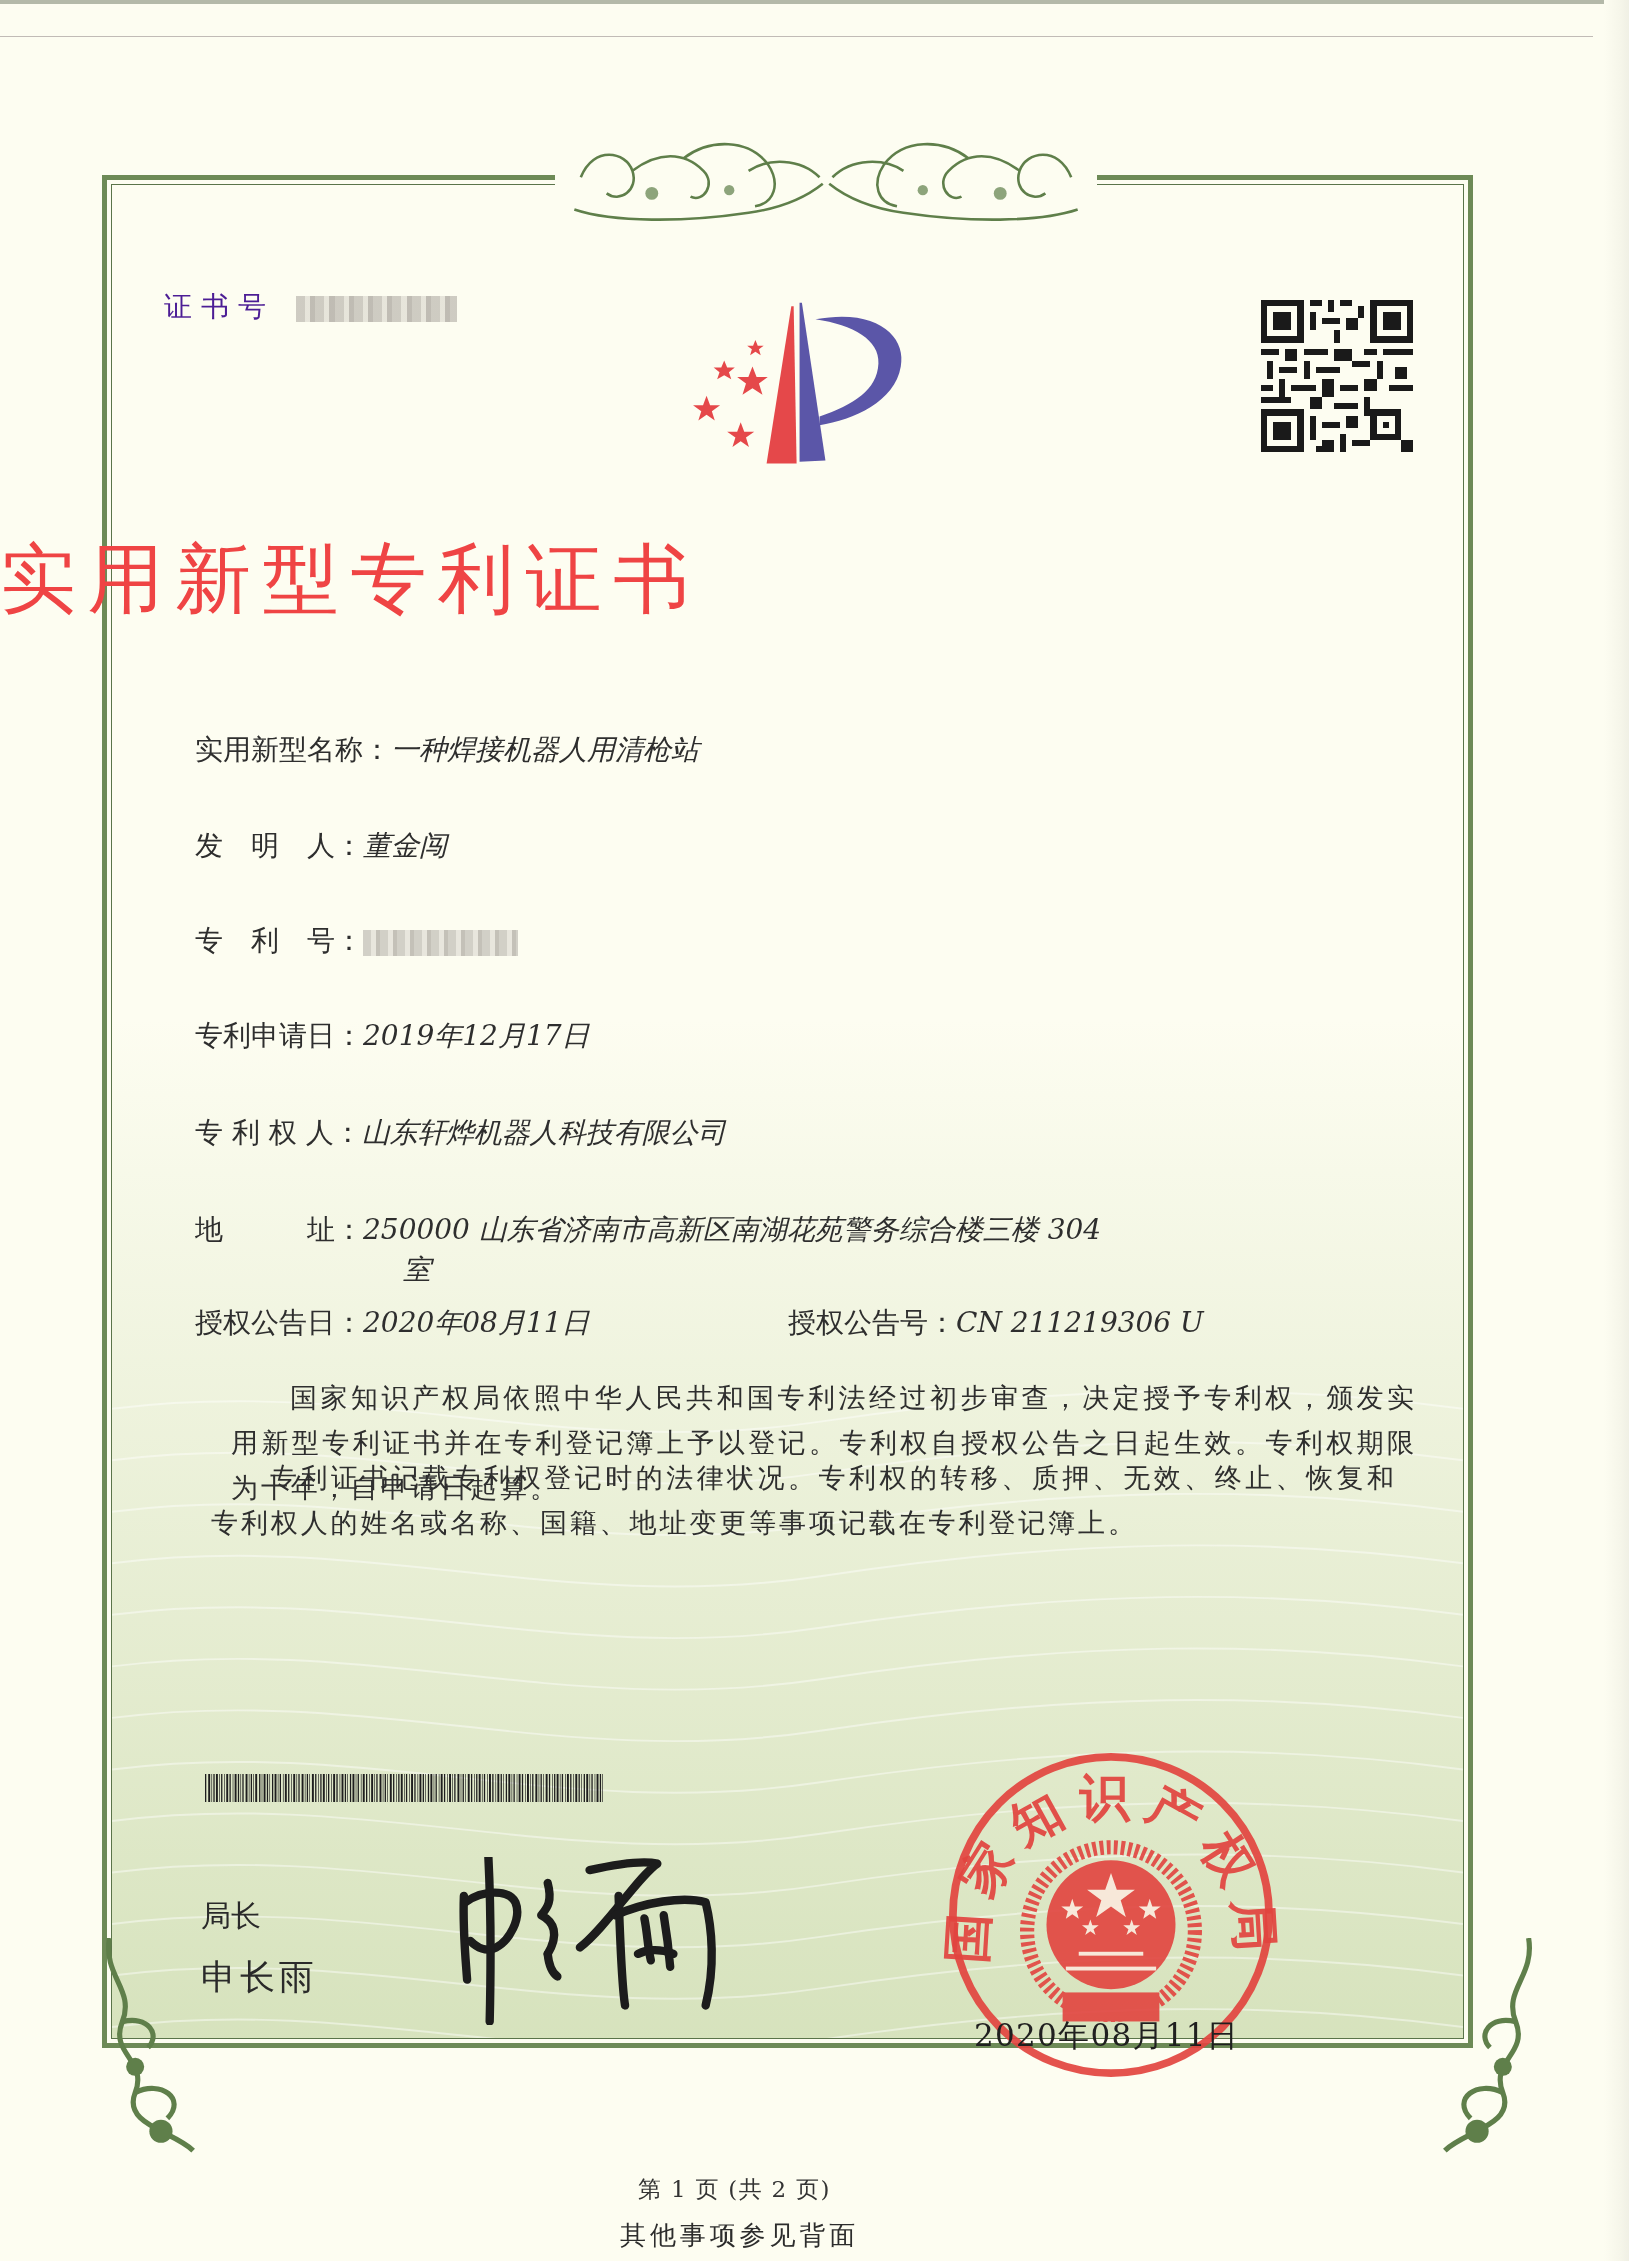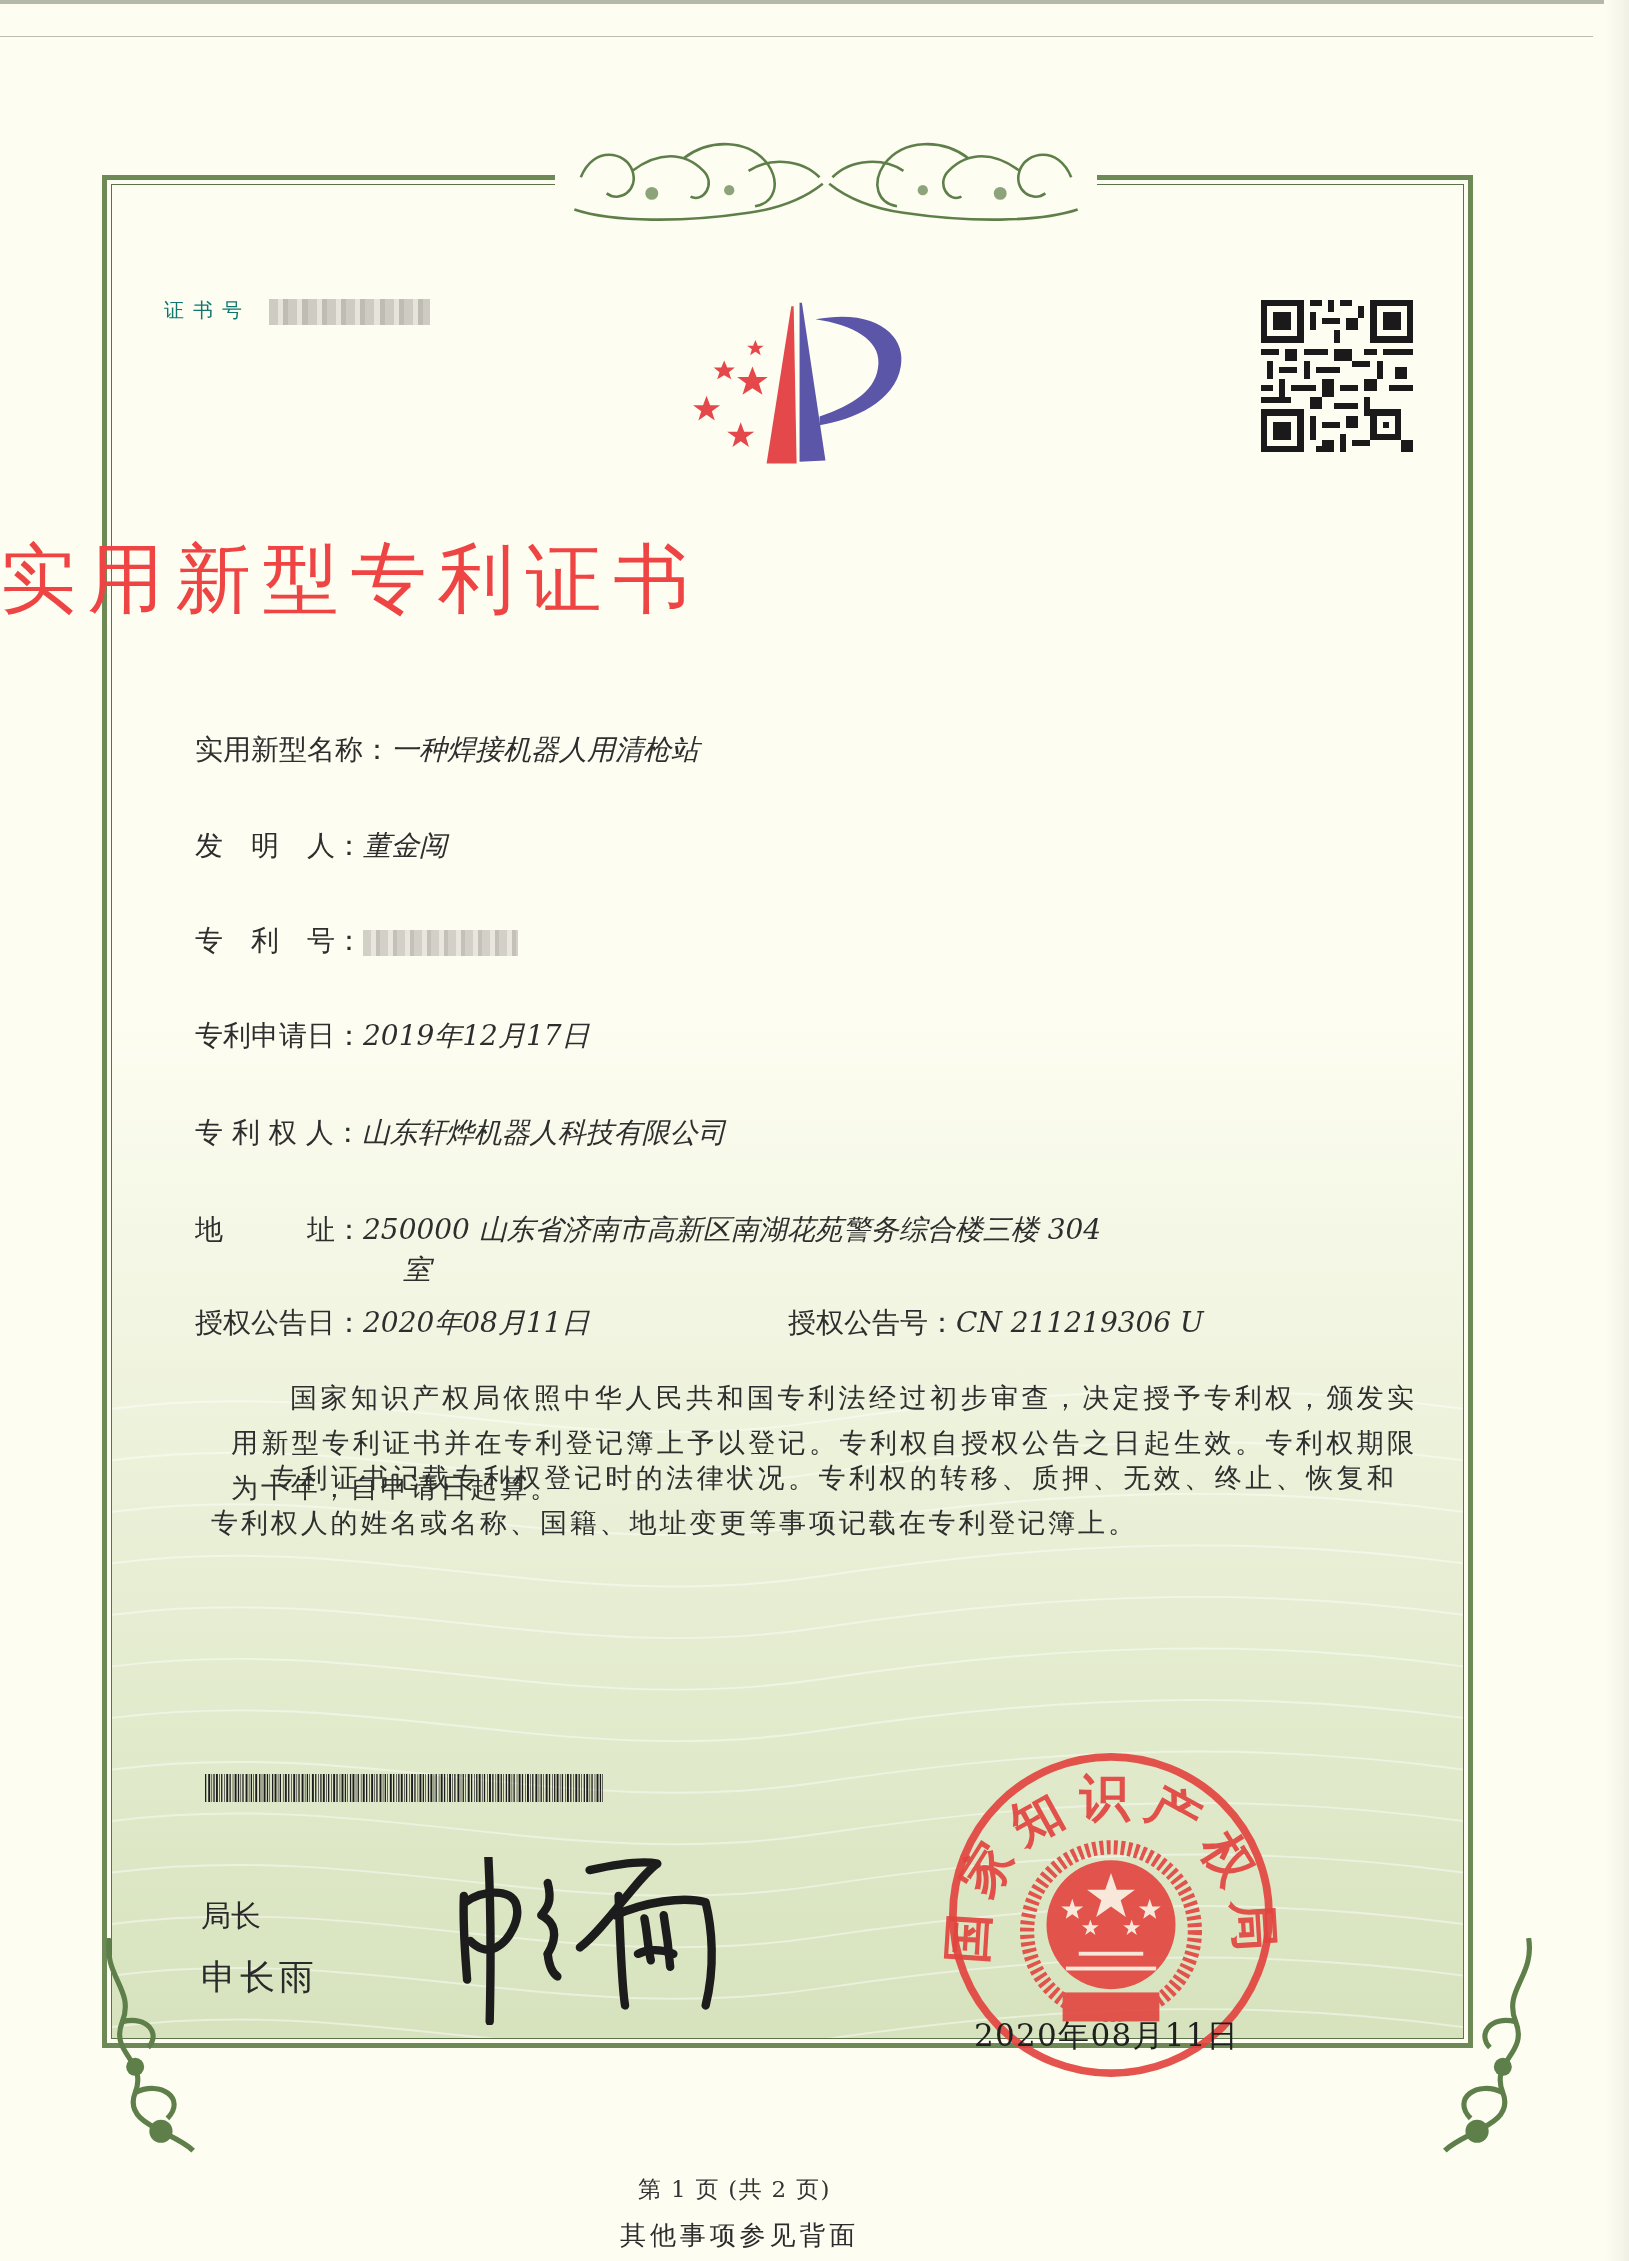--- a/index.html
+++ b/index.html
@@ -27,21 +27,21 @@
       linear-gradient(to bottom, rgba(253,253,241,0) 0%, rgba(253,253,241,0) 45%, rgba(214,226,188,0.55) 75%, rgba(205,220,176,0.8) 100%);
     overflow: hidden;
   }
   .guilloche { position: absolute; left: 0; top: 0; width: 100%; height: 100%; opacity: .55; }
 
   .ornament-top { position: absolute; left: 555px; top: 132px; width: 542px; height: 97px; background: #fdfdf1; }
   .corner-orn { position: absolute; width: 129px; height: 219px; }
   .corner-orn.bl { left: 90px; top: 1938px; }
   .corner-orn.br { left: 1419px; top: 1938px; transform: scaleX(-1); }
 
-  .cert-no { position: absolute; left: 164px; top: 297px; font-size: 20px; letter-spacing: 9px; color: #0f766e; }
+  .cert-no { position: absolute; left: 164px; top: 288px; font-size: 28px; letter-spacing: 9px; color: #4c1d95; }
   .cert-no .redacted { display: inline-block; vertical-align: middle; width: 161px; height: 26px; margin-left: 2.6px;
     background: repeating-linear-gradient(90deg, #c9c6bd 0 9px, #e4e2d8 9px 14px, #b9b5ad 14px 19.3px); opacity: .9; letter-spacing: 0; }
 
   .logo { position: absolute; left: 664px; top: 284px; width: 297px; height: 206px; }
   .qr { position: absolute; left: 1261px; top: 300px; width: 152px; height: 152px; }
 
   .title { position: absolute; left: 0; width: 1567px; top: 529px; text-align: left;
     font-size: 76px; letter-spacing: 11.6px; font-family: "DejaVu Sans", "Liberation Sans", sans-serif; color: #ef4444; }
 
   .field { position: absolute; left: 195px; font-size: 28px; color: #2e2e2e; white-space: nowrap; }

